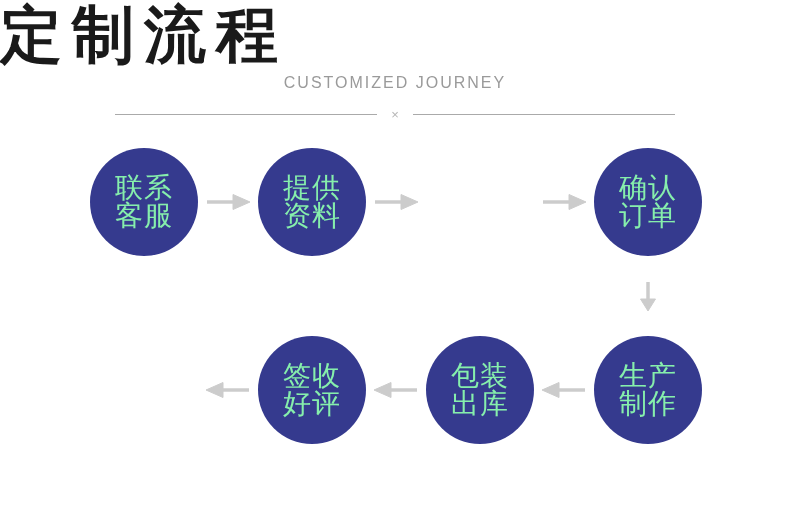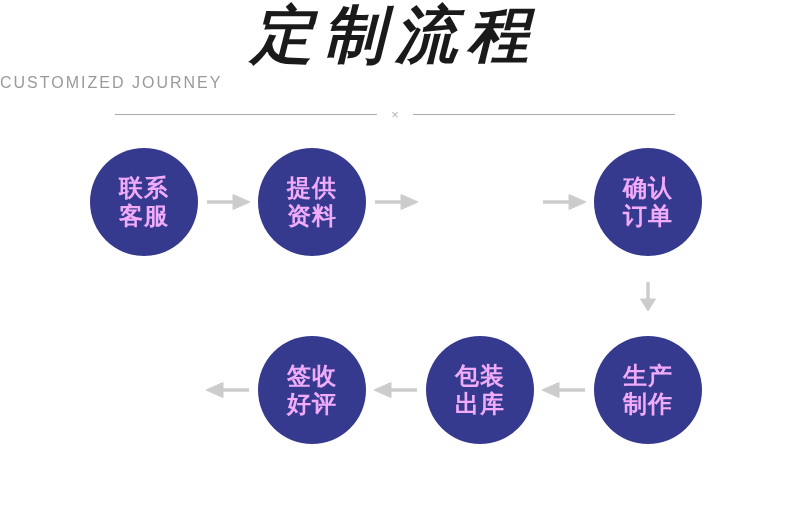--- a/index.html
+++ b/index.html
@@ -14,33 +14,32 @@
     height: 509px;
     background: #ffffff;
     overflow: hidden;
   }
   
   .title {
     position: absolute;
     top: 0;
     left: 0;
     width: 100%;
-    text-align: center;
     font-size: 62px;
     line-height: 70px;
     font-weight: 900;
     letter-spacing: 10px;
     color: var(--title_black, #1a1a1a);
-    font-style: italic;
   }
   .subtitle {
     position: absolute;
     top: 74px;
     left: 0;
     width: 100%;
+    text-align: center;
     font-size: 16px;
     line-height: 18px;
     letter-spacing: 2px;
     color: var(--subtitle_gray, #9a9a9a);
   }
   .divider {
     position: absolute;
     top: 106px;
     left: 115px;
     width: 560px;
@@ -63,23 +62,23 @@
   .circle {
     position: absolute;
     width: 108px;
     height: 108px;
     border-radius: 50%;
     background: var(--circle_blue, #353a8e);
     display: flex;
     flex-direction: column;
     align-items: center;
     justify-content: center;
-    color: #f0abfc;
-    font-weight: 700;
-    font-size: 24px;
+    color: #86efac;
+    font-weight: 400;
+    font-size: 28px;
     line-height: 28px;
     letter-spacing: 1px;
     text-align: center;
   }
   .row1 { top: 148px; }
   .row2 { top: 336px; }
   .c1 { left: 90px; }
   .c2 { left: 258px; }
   .c3 { left: 426px; }
   .c4 { left: 594px; }

